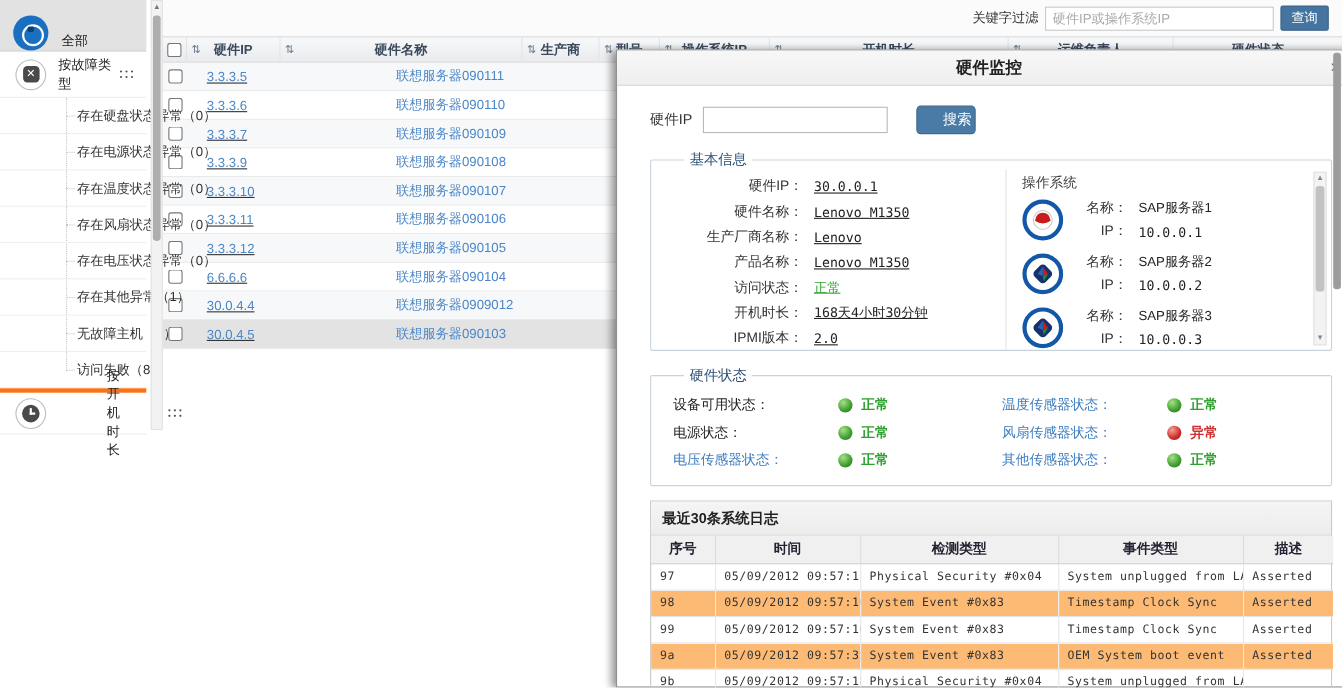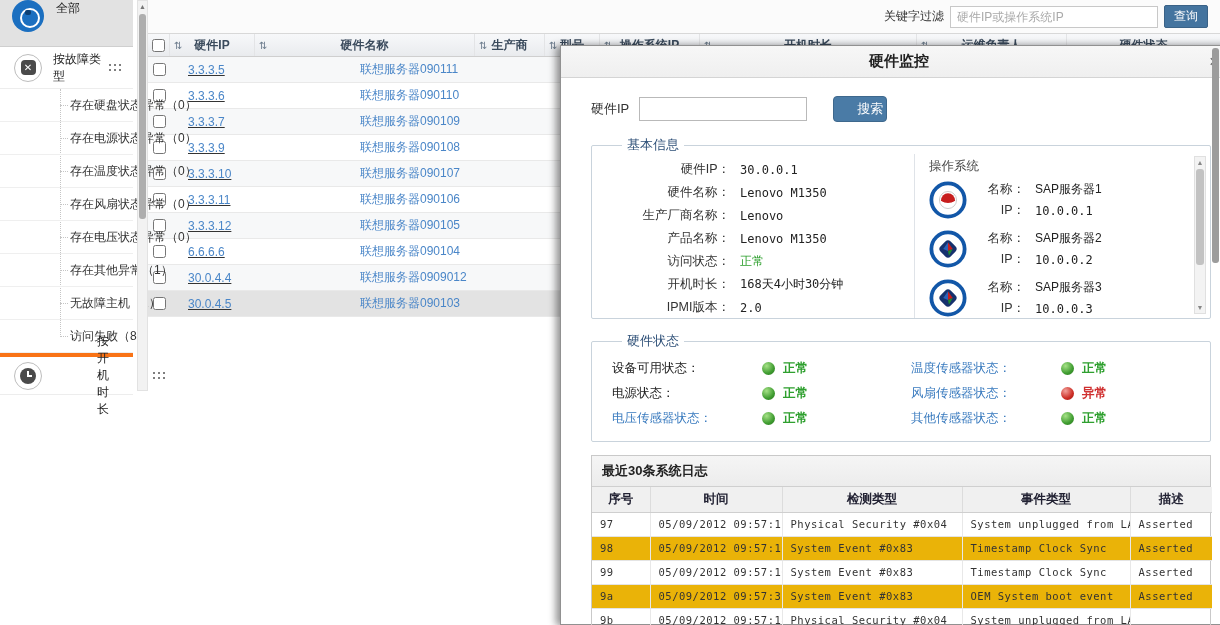--- a/index.html
+++ b/index.html
@@ -4,21 +4,21 @@
 <style>
   * { margin:0; padding:0; box-sizing:border-box; }
   html,body { width:1220px; height:625px; overflow:hidden; background:#fff;
               font-family:"Liberation Sans","DejaVu Sans",sans-serif; font-size:12px; color:#333; }
   .stage { position:relative; width:1220px; height:625px; background:#fff; }
 
   
   .sidebar { position:absolute; left:0; top:0; width:133px; height:391px; background:#fff;
              border-bottom:1px solid #ddd; z-index:2; }
   .sb-all { height:47px; background:#e2e2e2; border-bottom:1px solid #cfcfcf;
-            display:flex; align-items:flex-start; padding-left:12px; cursor:pointer; }
+            display:flex; align-items:flex-end; padding-left:12px; cursor:pointer; }
   .sb-all-icon { width:32px; height:32px; border-radius:50%; background:#1b6fc0; position:relative; flex:0 0 32px; }
   .sb-all-icon::before { content:""; position:absolute; left:8px; top:8px; width:16px; height:16px;
             border:2px solid #fff; border-radius:50%; }
   .sb-all-icon::after { content:""; position:absolute; left:13px; top:10px; width:6px; height:5px;
             background:#0c3f73; border-radius:2px; }
   .sb-all-label { margin-left:12px; font-size:12px; color:#222; }
   .sb-group { height:42px; display:flex; align-items:center; padding-left:14px; position:relative;
               border-bottom:1px solid #ededed; background:#fff; cursor:pointer; }
   .sb-group-icon { width:28px; height:28px; border-radius:50%; border:1px solid #bdbdbd; background:#fff;
               display:flex; align-items:center; justify-content:center; flex:0 0 28px; }
@@ -97,21 +97,21 @@
   .m-search-btn { width:54px; height:26px; margin-left:26px; border-radius:4px; background:#4a7ba6;
                   border:1px solid #3e688d; font-size:13px;padding-left:20px; }
 
   fieldset.box { border:1px solid #c9d3dc; border-radius:2px; width:620px; margin-bottom:13px;padding-left:20px; }
   fieldset.box legend { color:#2d4f77; font-size:13px; padding:0 5px; margin-left:10px; }
 
   .bi-wrap { display:flex; height:164px; }
   .bi-left { width:303px; border-right:1px solid #dfe3e8; padding:4px 0 6px 0; }
   .bi-row { display:flex; align-items:center; height:23px; }
   .bi-label { width:118px; text-align:right; color:#333; font-size:12.5px; flex:0 0 118px; }
-  .bi-value { margin-left:10px; color:#222; font-size:12px; font-family:"DejaVu Sans Mono","Liberation Mono",monospace; }
+  .bi-value { margin-left:10px; color:#222; font-size:12px; font-family:"DejaVu Sans Mono","Liberation Mono",monospace;text-decoration:underline; }
   .bi-value.ok { color:#2fa02f; font-family:"Liberation Sans","DejaVu Sans",sans-serif; }
 
   .os-panel { flex:1; position:relative; padding:4px 22px 0 14px; }
   .os-title { font-size:12.5px; color:#444; margin-bottom:4px; }
   .os-entry { display:flex; align-items:center; margin-bottom:7px; }
   .os-icon { width:38px; height:38px; flex:0 0 38px; margin-right:14px; }
   .os-lines { flex:1; }
   .os-line { display:flex; height:21px; align-items:center; }
   .os-key { width:44px; text-align:right; color:#333; font-size:12.5px; flex:0 0 44px; }
   .os-val { margin-left:10px; font-size:12px; color:#222; font-family:"DejaVu Sans Mono","Liberation Mono",monospace; }
@@ -135,21 +135,21 @@
   .log { width:620px; border:1px solid #c9c9c9; }
   .log-title { background:linear-gradient(#f5f5f5,#ececec); border-bottom:1px solid #cfcfcf;
                font-weight:bold; color:#222; font-size:13px; padding:6px 10px; }
   .log-table { width:100%; border-collapse:collapse; table-layout:fixed; }
   .log-table th { background:#f0f0f0; border-bottom:1px solid #cfcfcf; border-right:1px solid #dcdcdc;
                   font-size:12.5px; color:#223; height:25px; font-weight:bold; }
   .log-table td { height:24px; border-bottom:1px solid #e4e4e4; border-right:1px solid #e8e8e8;
                   font-family:"DejaVu Sans Mono","Liberation Mono",monospace; font-size:10.5px; color:#333;
                   padding-left:8px; letter-spacing:0.5px; white-space:nowrap; overflow:hidden; }
   .log-table th:last-child, .log-table td:last-child { border-right:none; }
-  .log-table tr.odd td { background:#eab308; }
+  .log-table tr.odd td { background:#fdba74; }
   .cw0{width:58px;} .cw1{width:132px;} .cw2{width:180px;} .cw3{width:168px;} .cw4{width:82px;}
 
   .page-scroll-thumb { position:absolute; right:1px; top:48px; width:7px; height:215px; background:#9c9c9c;
                        border-radius:3px; z-index:6; }
 </style>
 </head>
 <body>
 
 <div class="stage">
 

